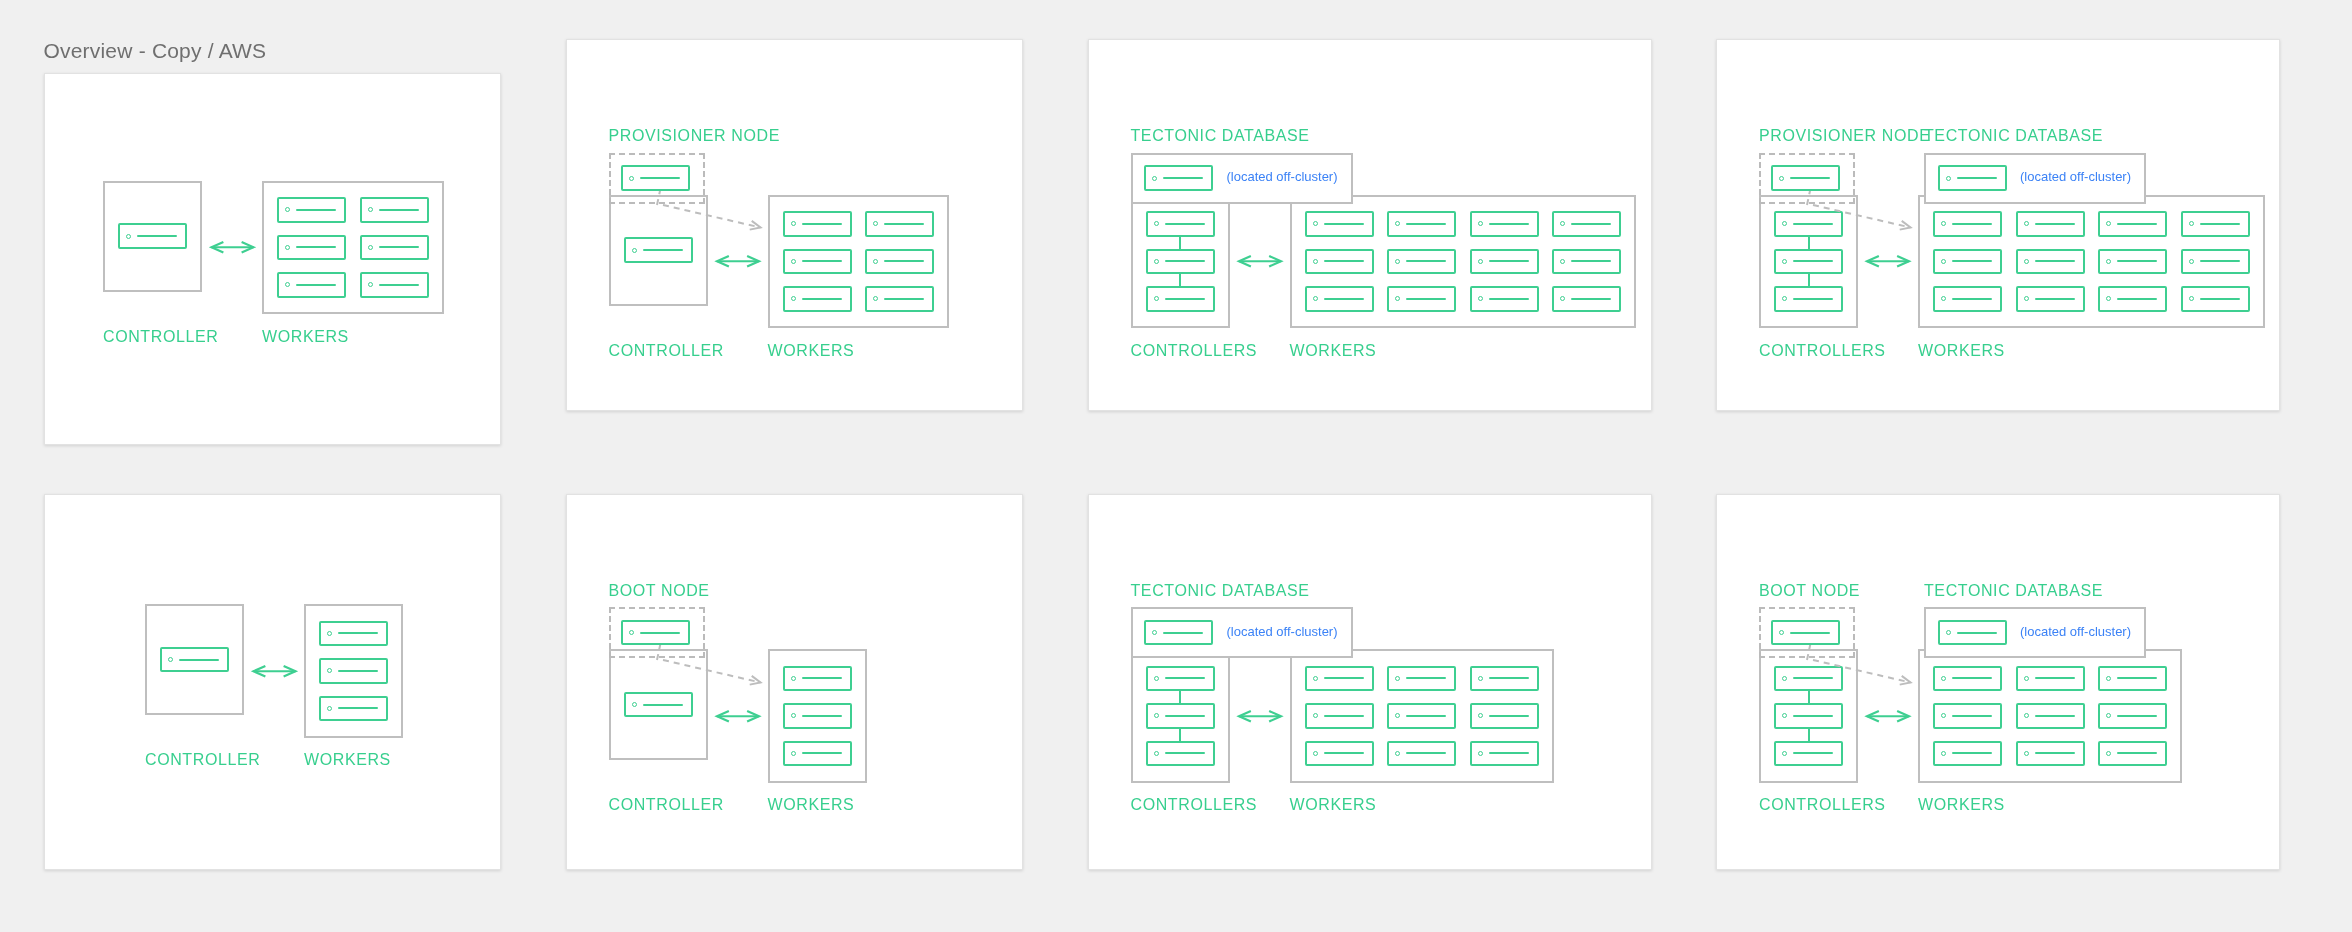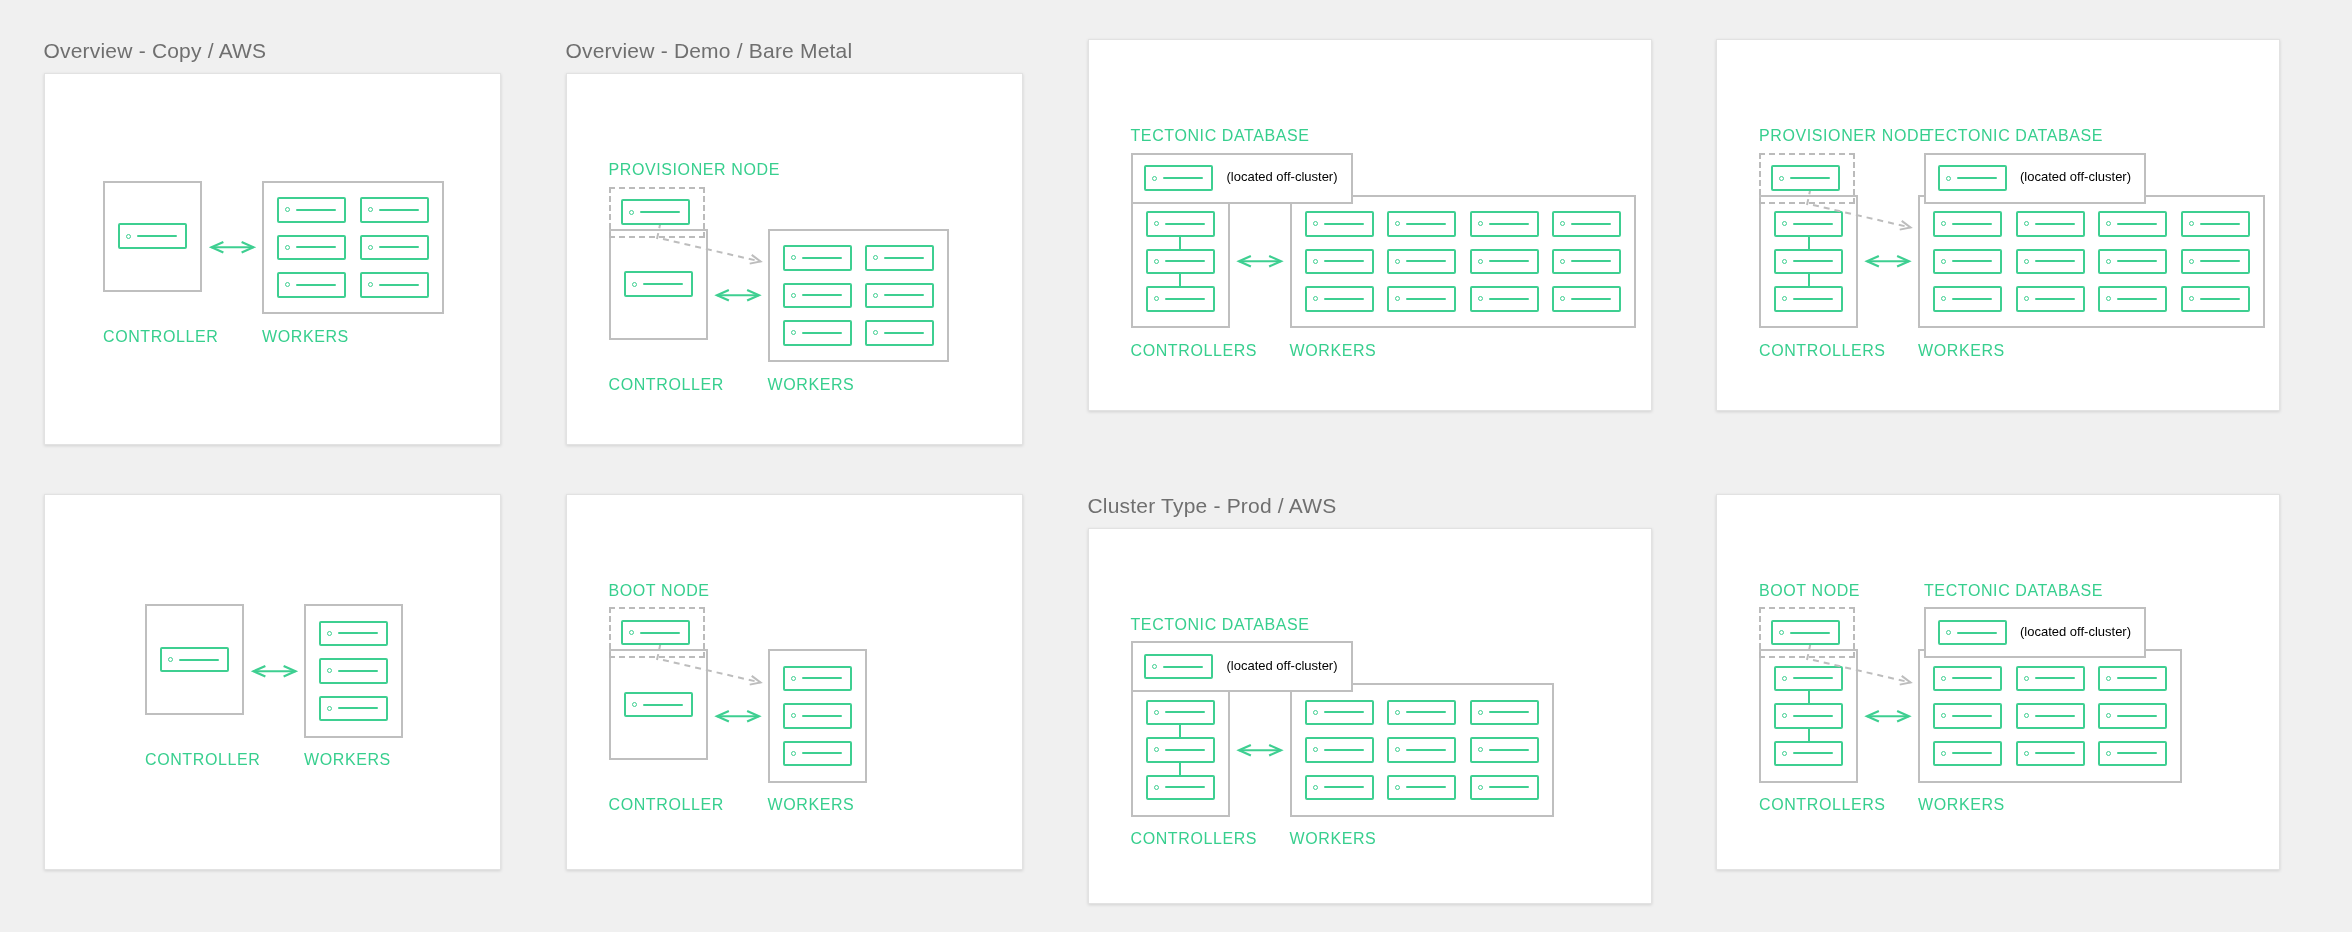--- a/index.html
+++ b/index.html
@@ -79,21 +79,21 @@
   
   .vlink {
     position:absolute;
     width:2px;
     background:#3ecf91;
   }
 
   
   .offnote {
     position:absolute;
-    color:#000000;
+    color:#3b82f6;
     font-size:13px;
     white-space:nowrap;
   }
 
   svg.arrows { position:absolute; inset:0; overflow:visible; pointer-events:none; }
 </style>
 </head>
 <body>
 
 <div class="board">
@@ -135,21 +135,20 @@
           <div class="grp-label" style="left: 217.5px; top: 253.5px;">WORKERS</div>
           <svg class="arrows" width="457.5" height="372">
             <path d="M 166.5 173.25 L 208.5 173.25" stroke="#3ecf91" stroke-width="2.2" fill="none" stroke-linecap="butt"></path>
             <path d="M 196.62984377594 178.5508858897744 L 208.5 173.25 L 196.62984377594 167.9491141102256" stroke="#3ecf91" stroke-width="2.2" fill="none" stroke-linecap="butt" stroke-linejoin="miter"></path>
             <path d="M 178.37015622406 167.9491141102256 L 166.5 173.25 L 178.37015622406 178.5508858897744" stroke="#3ecf91" stroke-width="2.2" fill="none" stroke-linecap="butt" stroke-linejoin="miter"></path>
           </svg>
         </div>
       </div>
     </div>
     <div class="panel" style="left: 565.5px; top: 39px; width: 457.5px;">
-      <div class="panel-title">Overview - Demo / Bare Metal</div>
       <div class="card" style="width: 457.5px; height: 372px;">
         <div class="stage">
           <div class="box" style="left: 42px; top: 154.5px; width: 99px; height: 111px;"></div>
           <div class="srv" style="left: 57px; top: 197.25px; width: 69px; height: 25.5px;">
             <span class="ring"></span>
             <span class="bar"></span>
           </div>
           <div class="box" style="left: 201px; top: 154.5px; width: 181.5px; height: 133.5px;"></div>
           <div class="srv" style="left: 216px; top: 171px; width: 69px; height: 25.5px;">
             <span class="ring"></span>
@@ -439,21 +438,20 @@
           <div class="grp-label" style="left: 42px; top: 87px;">BOOT NODE</div>
           <div class="box dashed" style="left: 42px; top: 112.5px; width: 96px; height: 51px;"></div>
           <div class="srv" style="left: 54px; top: 125.25px; width: 69px; height: 25.5px;">
             <span class="ring"></span>
             <span class="bar"></span>
           </div>
         </div>
       </div>
     </div>
     <div class="panel" style="left: 1087.5px; top: 493.5px; width: 564px;">
-      <div class="panel-title">Cluster Type - Prod / AWS</div>
       <div class="card" style="width: 564px; height: 376.5px;">
         <div class="stage">
           <div class="box" style="left: 42px; top: 154.5px; width: 99px; height: 133.5px;"></div>
           <div class="srv" style="left: 57px; top: 171px; width: 69px; height: 25.5px;">
             <span class="ring"></span>
             <span class="bar"></span>
           </div>
           <div class="vlink" style="left: 90.5px; top: 196.5px; height: 12px;"></div>
           <div class="srv" style="left: 57px; top: 208.5px; width: 69px; height: 25.5px;">
             <span class="ring"></span>

